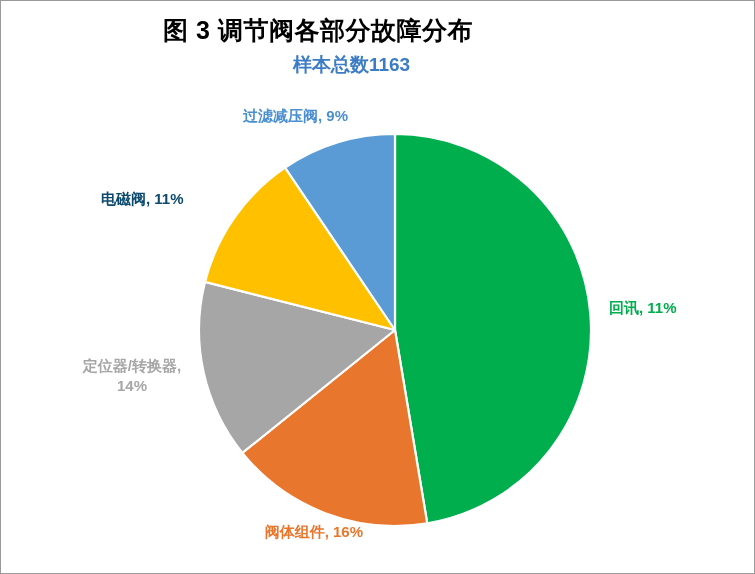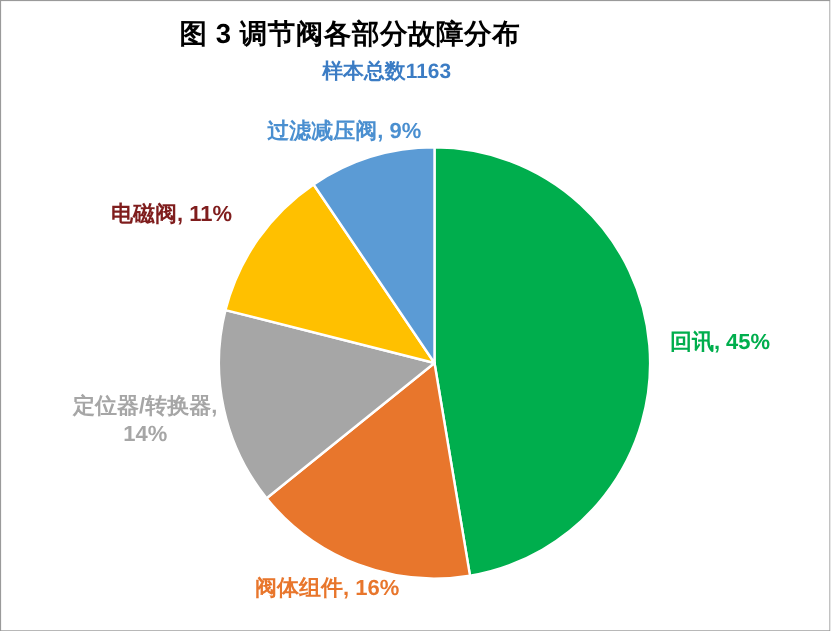--- a/index.html
+++ b/index.html
@@ -56,29 +56,29 @@
     height: 396px;
     overflow: visible;
   }
   .slice-path {
     stroke: #ffffff;
     stroke-width: 2.2;
     stroke-linejoin: round;
   }
   .data-label {
     position: absolute;
-    font-size: 20px;
+    font-size: 15px;
     font-weight: bold;
     white-space: pre;
     line-height: 1.32;
   }
   #label-green  { left: 608px; top: 297px; color: #00ae4d; }
   #label-orange { left: 172px; top: 521px; color: #e8762c; width: 190px; text-align: right; }
   #label-gray   { left: 36px;  top: 355px; color: #a6a6a6; width: 190px; text-align: center; }
-  #label-gold   { left: 100px; top: 181px; color: #7f1d1d; }
+  #label-gold   { left: 100px; top: 188px; color: #0c4a6e; }
   #label-blue   { left: 242px; top: 105px; color: #4a8fd0; }
 </style>
 </head>
 <body>
 
 <div id="chart-frame">
 
   <div id="chart-title">图 3 调节阀各部分故障分布</div>
 
   <div id="chart-subtitle">样本总数1163</div>
@@ -88,21 +88,21 @@
       <g id="slice-group">
           <path d="M 198 198 L 198.00 2.00 A 196 196 0 0 1 230.26 391.33 Z" fill="#00ae4d" class="slice-path"></path>
           <path d="M 198 198 L 230.26 391.33 A 196 196 0 0 1 45.34 320.93 Z" fill="#e8762c" class="slice-path"></path>
           <path d="M 198 198 L 45.34 320.93 A 196 196 0 0 1 8.00 149.88 Z" fill="#a6a6a6" class="slice-path"></path>
           <path d="M 198 198 L 8.00 149.88 A 196 196 0 0 1 88.10 35.71 Z" fill="#ffc000" class="slice-path"></path>
           <path d="M 198 198 L 88.10 35.71 A 196 196 0 0 1 198.00 2.00 Z" fill="#5b9bd5" class="slice-path"></path>
         </g>
     </svg>
   </div>
 
-  <div class="data-label" id="label-green">回讯, 45%</div>
+  <div class="data-label" id="label-green">回讯, 11%</div>
 
   <div class="data-label" id="label-orange">阀体组件, 16%</div>
 
   <div class="data-label" id="label-gray">定位器/转换器,
 14%</div>
 
   <div class="data-label" id="label-gold">电磁阀, 11%</div>
 
   <div class="data-label" id="label-blue">过滤减压阀, 9%</div>
 

